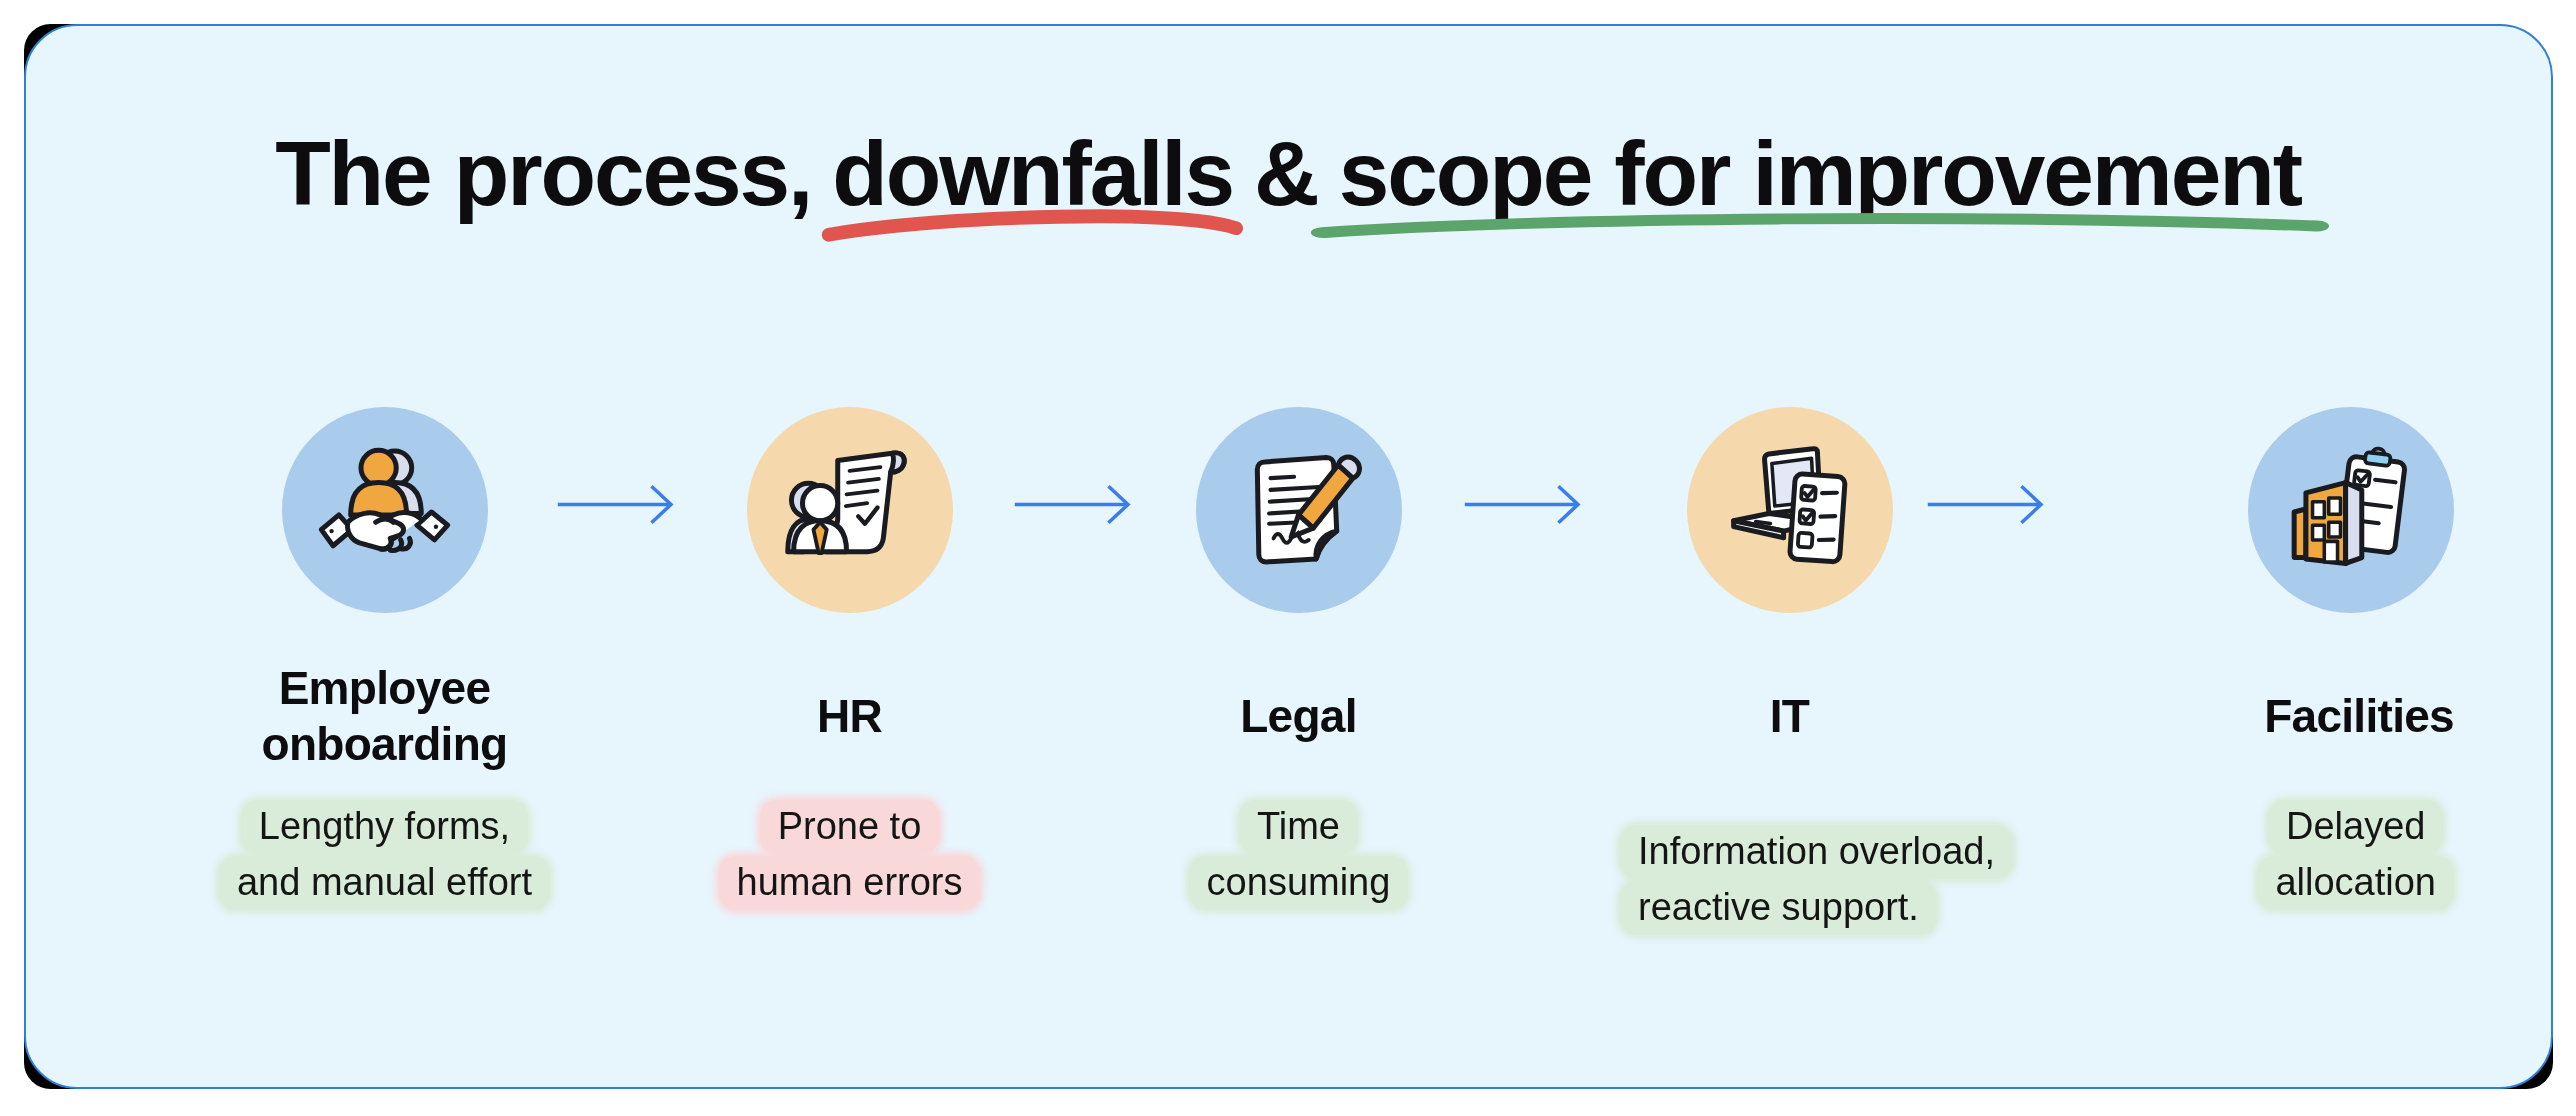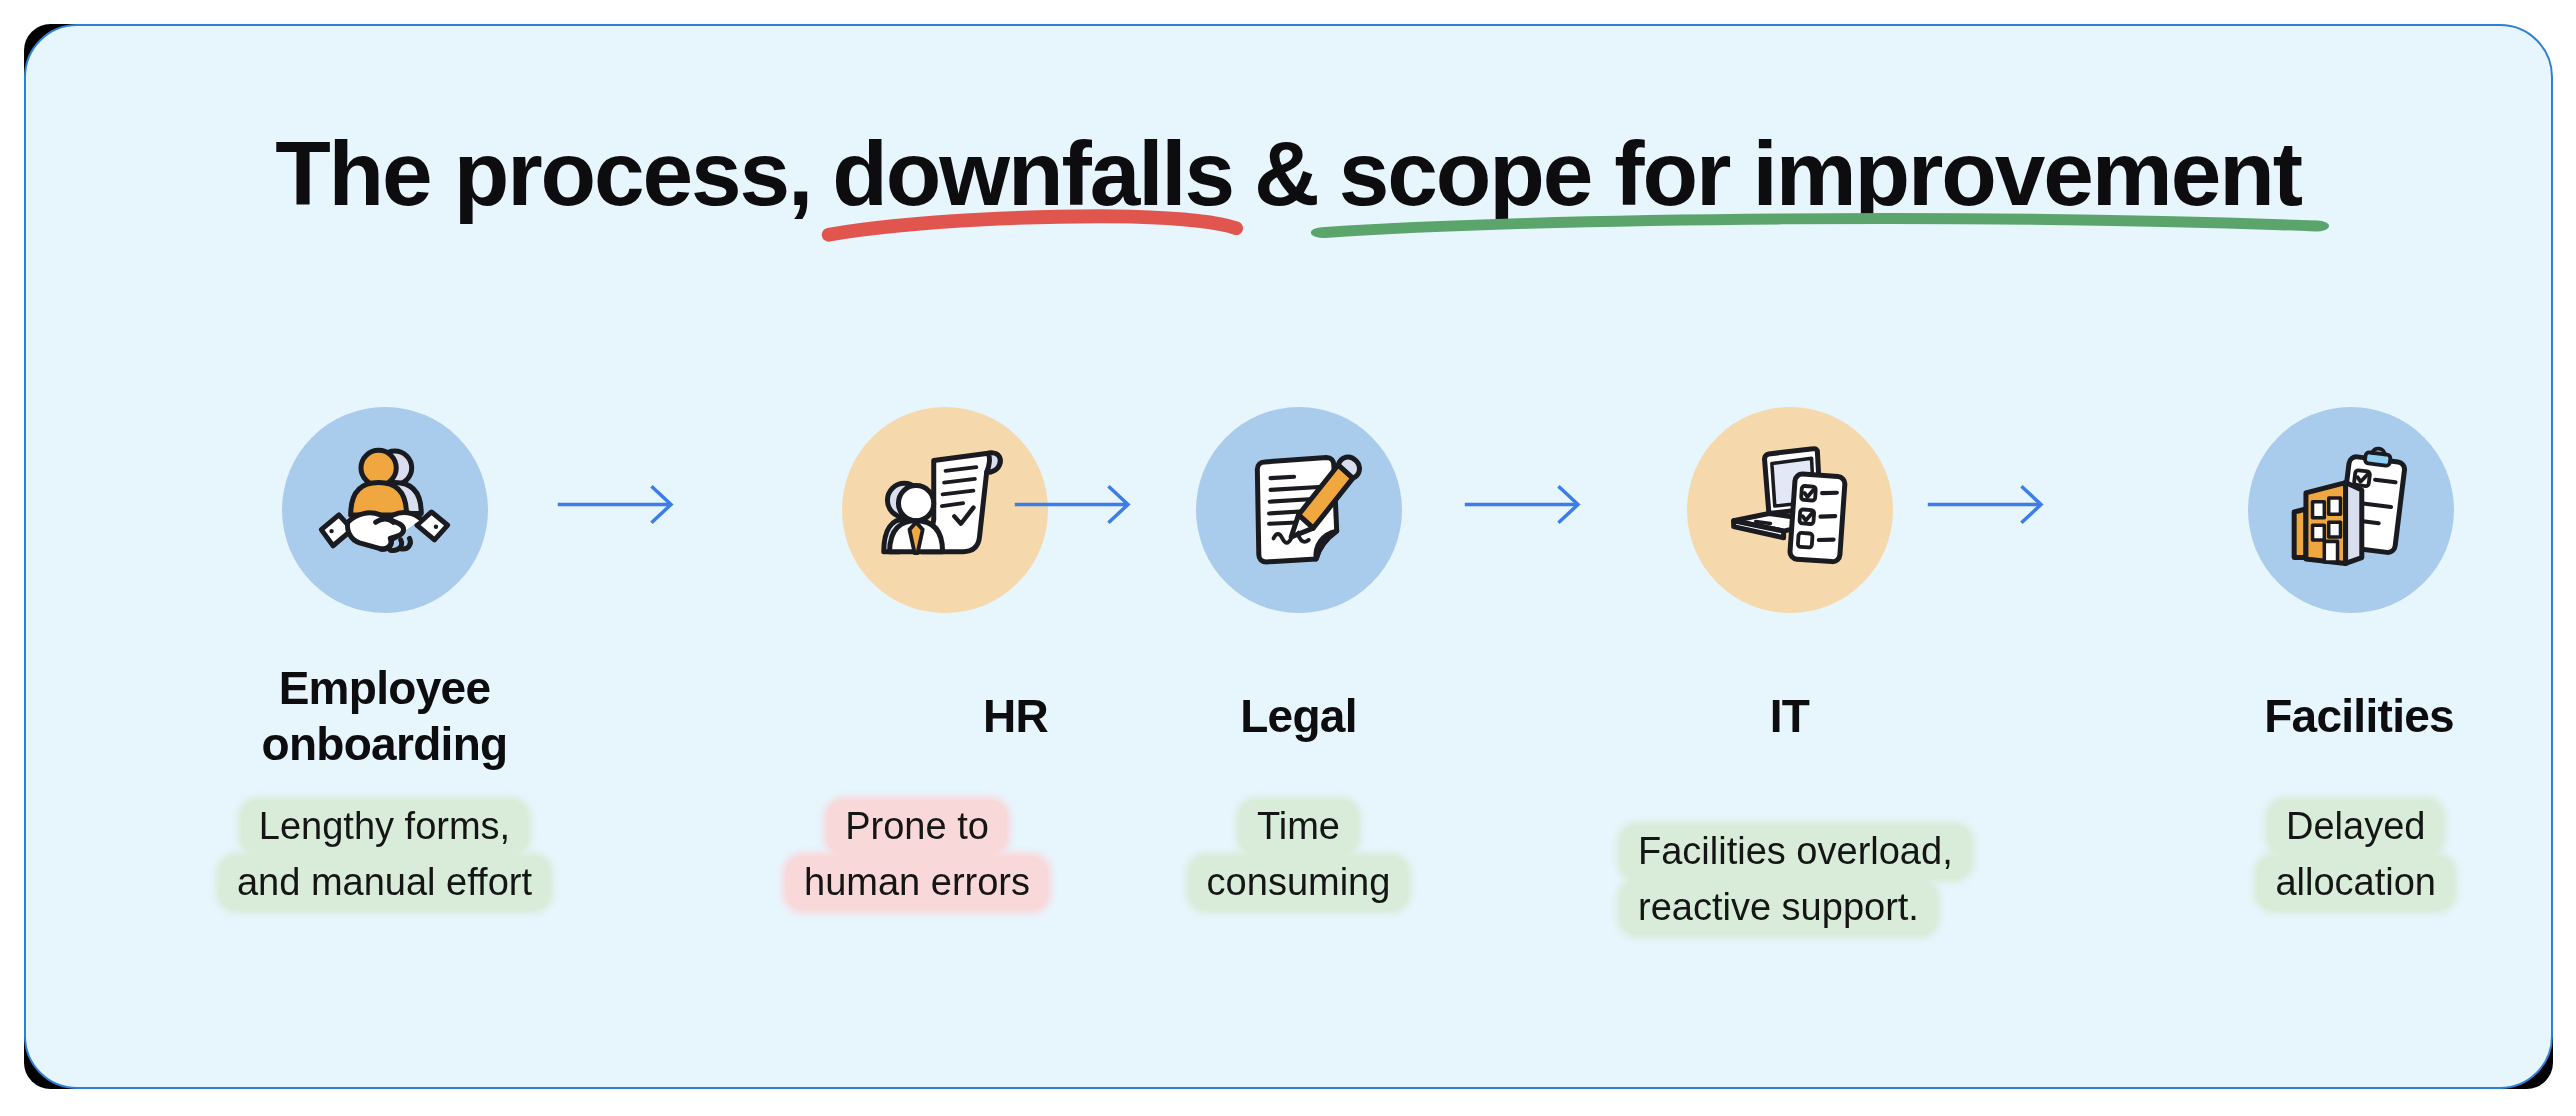--- a/index.html
+++ b/index.html
@@ -28,21 +28,21 @@
   .desc{margin-top:17px;display:flex;flex-direction:column;align-items:center;font-size:38px;line-height:42px;}
   .hl{display:inline-block;margin:1.4px 0;padding:4.2px 18px 7px;border-radius:17px;white-space:nowrap;color:#151515;}
   .hl.green{background:#d8ecd9;box-shadow:0 0 7px 3.5px #d8ecd9;}
   .hl.pink{background:#f9d8d9;box-shadow:0 0 7px 3.5px #f9d8d9;}
   .s4{width:559px;}
   .s4 .desc{margin-top:42px;align-items:flex-start;padding-left:110px;align-self:stretch;text-align:left;}
   
   .arrow{position:absolute;top:475px;width:123px;height:59px;}
   .arrow svg{width:100%;height:100%;}
   
-  .s1{left:154px;} .s2{left:587px;align-items:flex-end;} .s3{left:1068px;} .s4{left:1510px;} .s5{left:1993px;align-items:flex-end;}
+  .s1{left:154px;} .s2{left:619px;} .s3{left:1068px;} .s4{left:1510px;} .s5{left:1993px;align-items:flex-end;}
   .a1{left:555px;} .a2{left:1012px;} .a3{left:1462px;} .a4{left:1925px;}
   .ink{stroke:#1a1b20;stroke-width:3.4;stroke-linecap:round;stroke-linejoin:round;}
 </style>
 </head>
 <body>
 
 <div class="page">
   <div class="frame-black"></div>
   <div class="card"></div>
 
@@ -196,21 +196,21 @@
             <rect x="57" y="66" width="9.5" height="9.5" rx="2" fill="#ffffff" stroke-width="2.6"></rect>
             <line x1="71" y1="70" x2="81" y2="69" stroke-width="2.8"></line>
           </g>
         </g>
       </svg>
     </div>
     <div class="name">
         <span>IT</span>
       </div>
     <div class="desc">
-      <span class="hl green">Facilities overload,</span>
+      <span class="hl green">Information overload,</span>
       <span class="hl green">reactive support.</span>
     </div>
   </div>
 
   <div class="arrow a4">
     <svg viewBox="0 0 176 84">
       <g fill="none" stroke="#3b7de9" stroke-width="5">
         <line x1="4" y1="42" x2="164" y2="42"></line>
         <polyline points="138,16 166,42 138,68"></polyline>
       </g>

